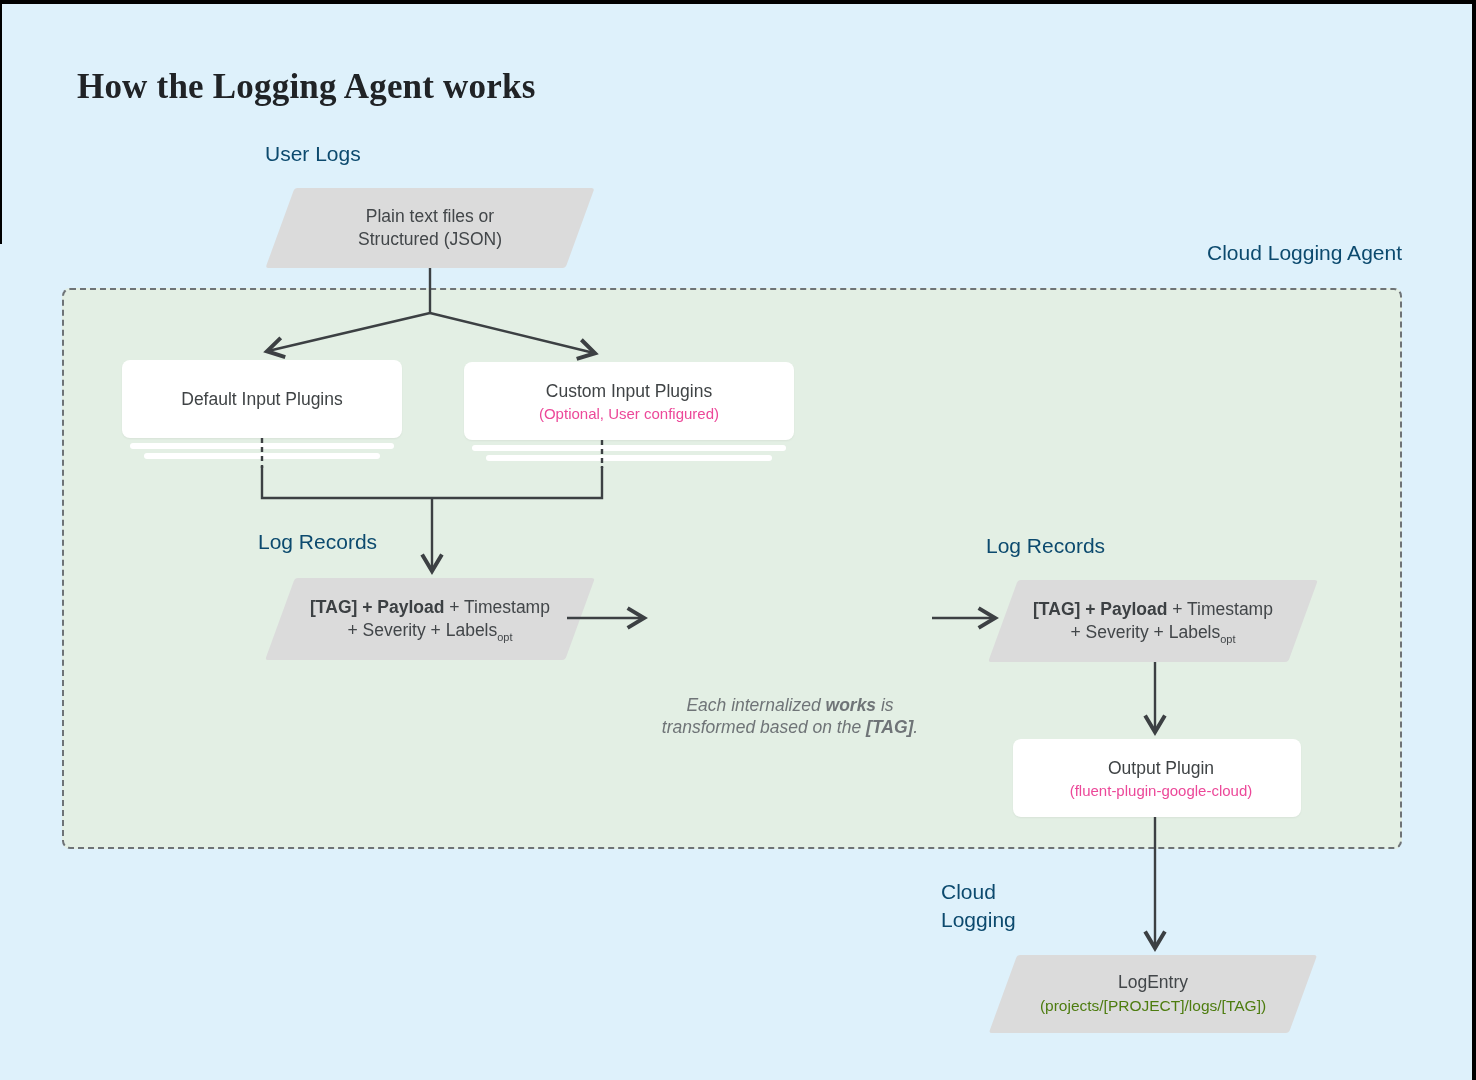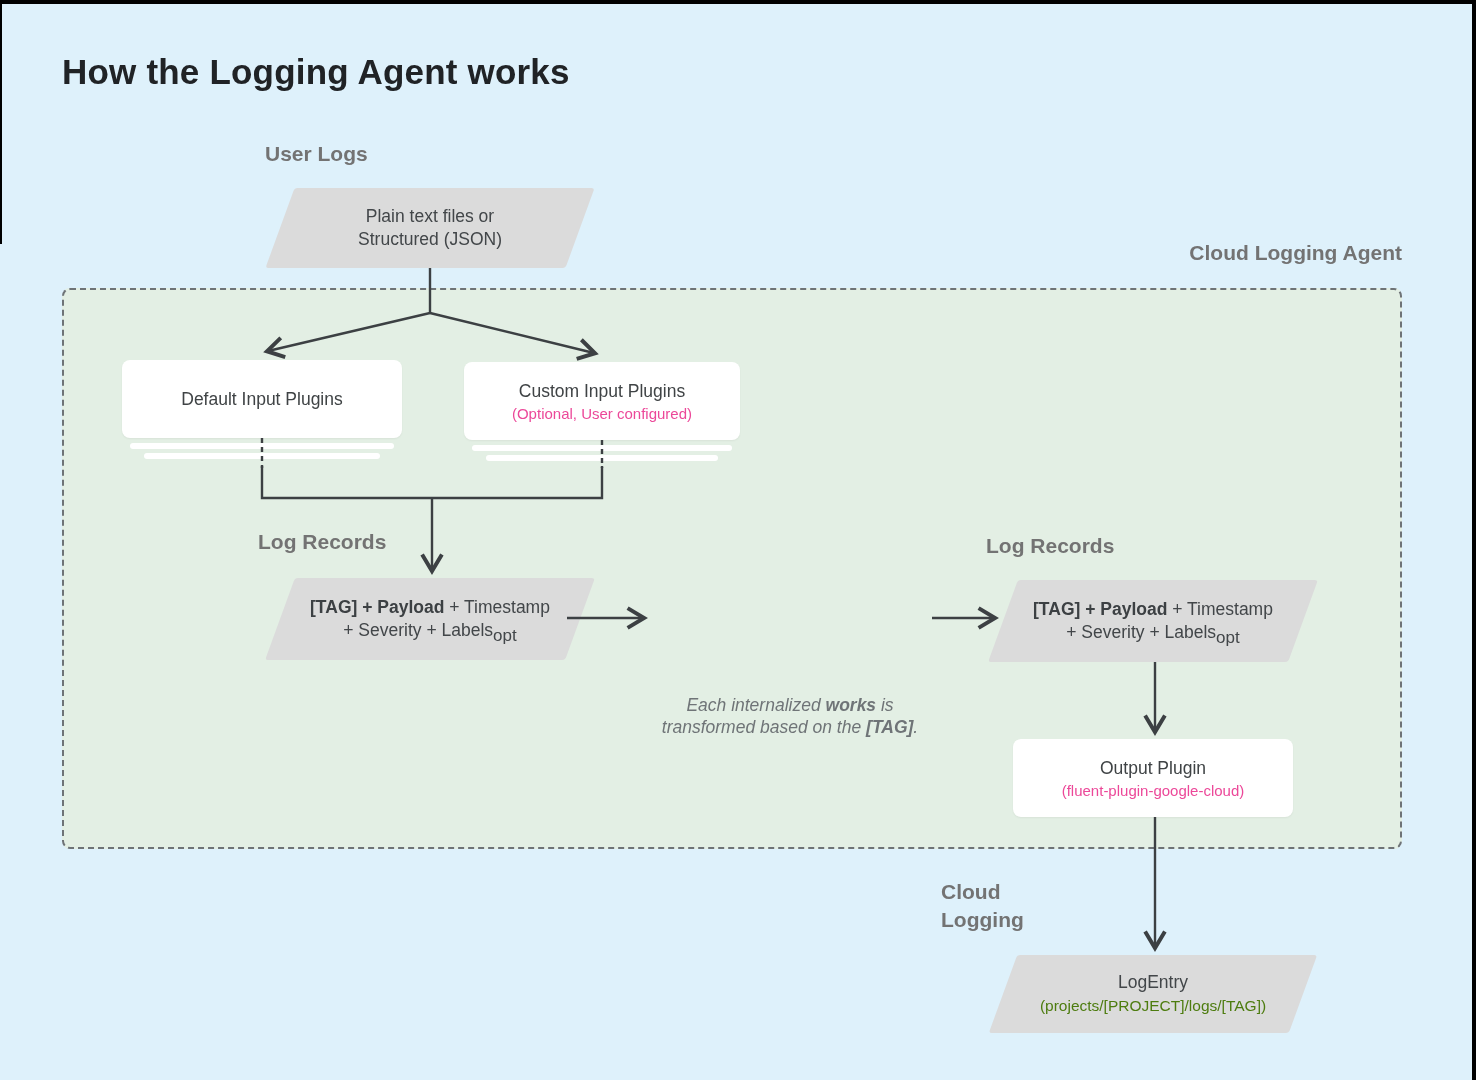--- a/index.html
+++ b/index.html
@@ -8,24 +8,24 @@
     background:#def1fb;
     font-family:"Liberation Sans","DejaVu Sans",sans-serif;
     color:#3f4345;
   }
   .edge{position:absolute;background:#000;}
   .edge-top{left:0;top:0;width:1476px;height:4px;}
   .edge-left{left:0;top:0;width:2px;height:244px;}
   .edge-right{right:0;top:0;width:4px;height:1080px;}
 
   .title{
-    position:absolute;left:62px;top:52px;margin:0;
-    font-size:35px;font-weight:700;color:#202326;letter-spacing:.2px;
+    position:absolute;left:62px;top:52px;margin:15px;
+    font-size:35px;font-weight:700;color:#202326;letter-spacing:.2px;font-family:Liberation Serif, serif;
   }
-  .lbl{position:absolute;font-size:21px;font-weight:700;color:#737373;}
+  .lbl{position:absolute;font-size:21px;font-weight:400;color:#0c4a6e;}
   .lbl-user-logs{left:265px;top:142px;}
   .lbl-agent{top:241px;right:74px;text-align:right;}
   .lbl-log-left{left:258px;top:530px;}
   .lbl-log-right{left:986px;top:534px;}
   .lbl-cloud{left:941px;top:878px;line-height:28px;}
 
   .panel{
     position:absolute;left:62px;top:288px;width:1340px;height:561px;
     box-sizing:border-box;background:#e3efe4;
     border:2px dashed #6e7376;border-radius:8px;
@@ -40,33 +40,33 @@
     position:absolute;inset:0;display:flex;flex-direction:column;
     align-items:center;justify-content:center;text-align:center;
     font-size:17.5px;line-height:23px;color:#424649;
   }
   .p-user{left:280px;top:188px;width:300px;height:80px;}
   .p-rec-left{left:280px;top:578px;width:300px;height:82px;}
   .p-rec-right{left:1003px;top:580px;width:300px;height:82px;}
   .p-logentry{left:1003px;top:955px;width:300px;height:78px;}
   .para .gray{color:#4d7c0f;font-size:15.5px;}
   .para b{font-weight:700;color:#3c4043;}
-  sub.opt{font-size:17px;line-height:0;}
+  sub.opt{font-size:11px;line-height:0;}
 
   .box{
     position:absolute;background:#fff;border-radius:8px;
     display:flex;flex-direction:column;align-items:center;justify-content:center;
     text-align:left;box-shadow:0 1px 2px rgba(0,0,0,0.05);
   }
   .box .bt{font-size:17.5px;color:#3f4345;line-height:24px;}
   .box .bs{font-size:15px;color:#ec4899;line-height:21px;}
   .b-default{left:122px;top:360px;width:280px;height:78px;}
-  .b-custom{left:464px;top:362px;width:276px;height:78px;}
+  .b-custom{left:464px;top:362px;width:330px;height:78px;}
   .b-filter{left:652px;top:578px;width:278px;height:79px;}
-  .b-output{left:1013px;top:739px;width:280px;height:78px;}
+  .b-output{left:1013px;top:739px;width:280px;height:78px;padding-left:8px;}
   .strip{position:absolute;background:#fff;height:6px;border-radius:3px;}
   .strip1{left:8px;right:8px;top:calc(100% + 5px);}
   .strip2{left:22px;right:22px;top:calc(100% + 15px);}
 
   .note{
     position:absolute;left:625px;top:694px;width:330px;text-align:center;
     font-style:italic;font-size:17.5px;line-height:22px;color:#6f7477;
   }
   .note b{font-weight:700;}
 

